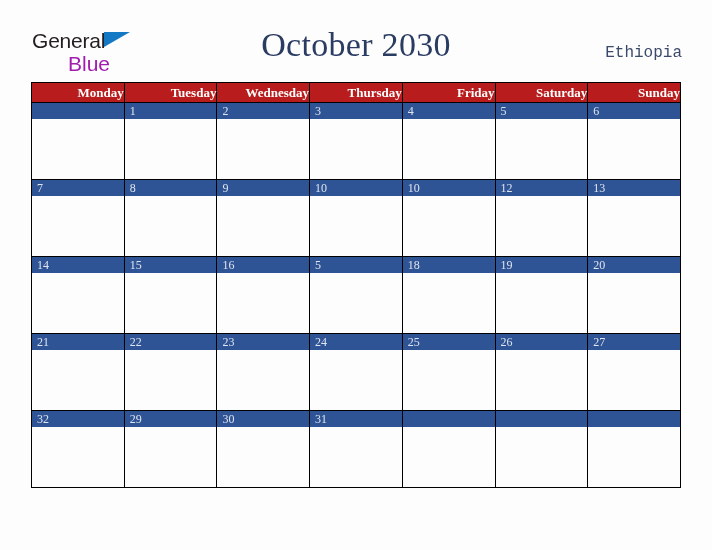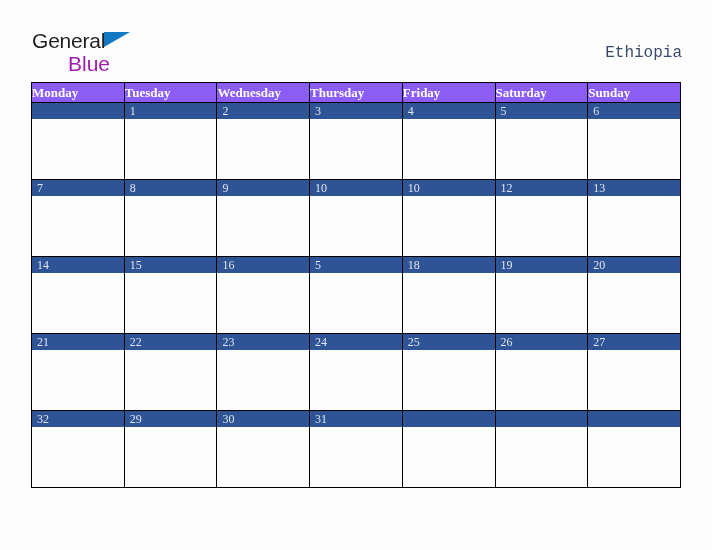--- a/index.html
+++ b/index.html
@@ -91,28 +91,28 @@
   .calendar {
     position: absolute;
     left: 31px;
     top: 82px;
     width: 650px;
     border-collapse: collapse;
     table-layout: fixed;
   }
 
   .calendar th {
-    background: #8b5cf6;
+    background: #b91c1c;
     color: #ffffff;
     font-family: "Liberation Serif", serif;
     font-weight: bold;
     font-size: 13px;
     height: 19px;
     padding: 0;
-    text-align: left;
+    text-align: right;
     border: 1px solid #000000;
   }
 
   .calendar td {
     padding: 0;
     border: 1px solid #000000;
     background: #fdfdfd;
     vertical-align: top;
     height: 76px;
     width: 92.85px;
@@ -147,20 +147,21 @@
 <div class="page">
 
   <div class="header">
 
     <div class="logo">
       <span class="logo-row1">General</span>
       <span class="logo-tri"></span>
       <span class="logo-row2">Blue</span>
     </div>
 
+    <div class="title">October 2030</div>
 
     <div class="country">Ethiopia</div>
 
   </div>
 
   <table class="calendar">
     <thead>
       <tr>
         <th>Monday</th>
         <th>Tuesday</th>

